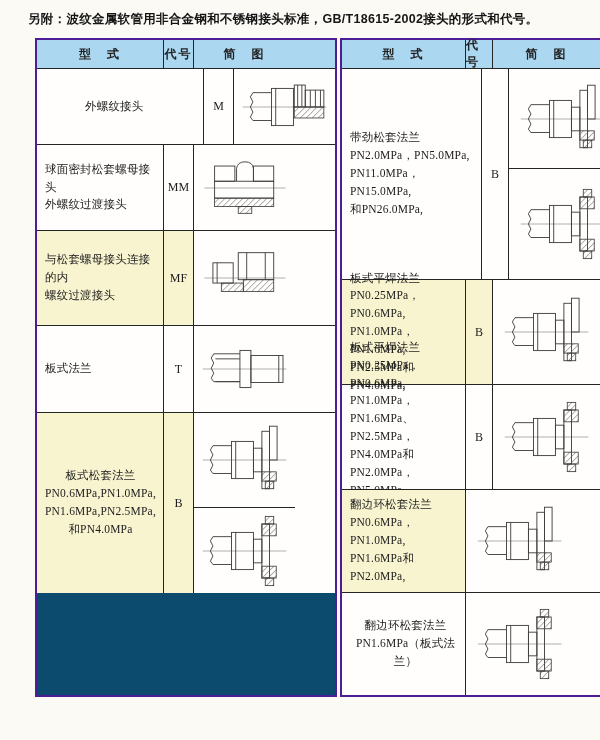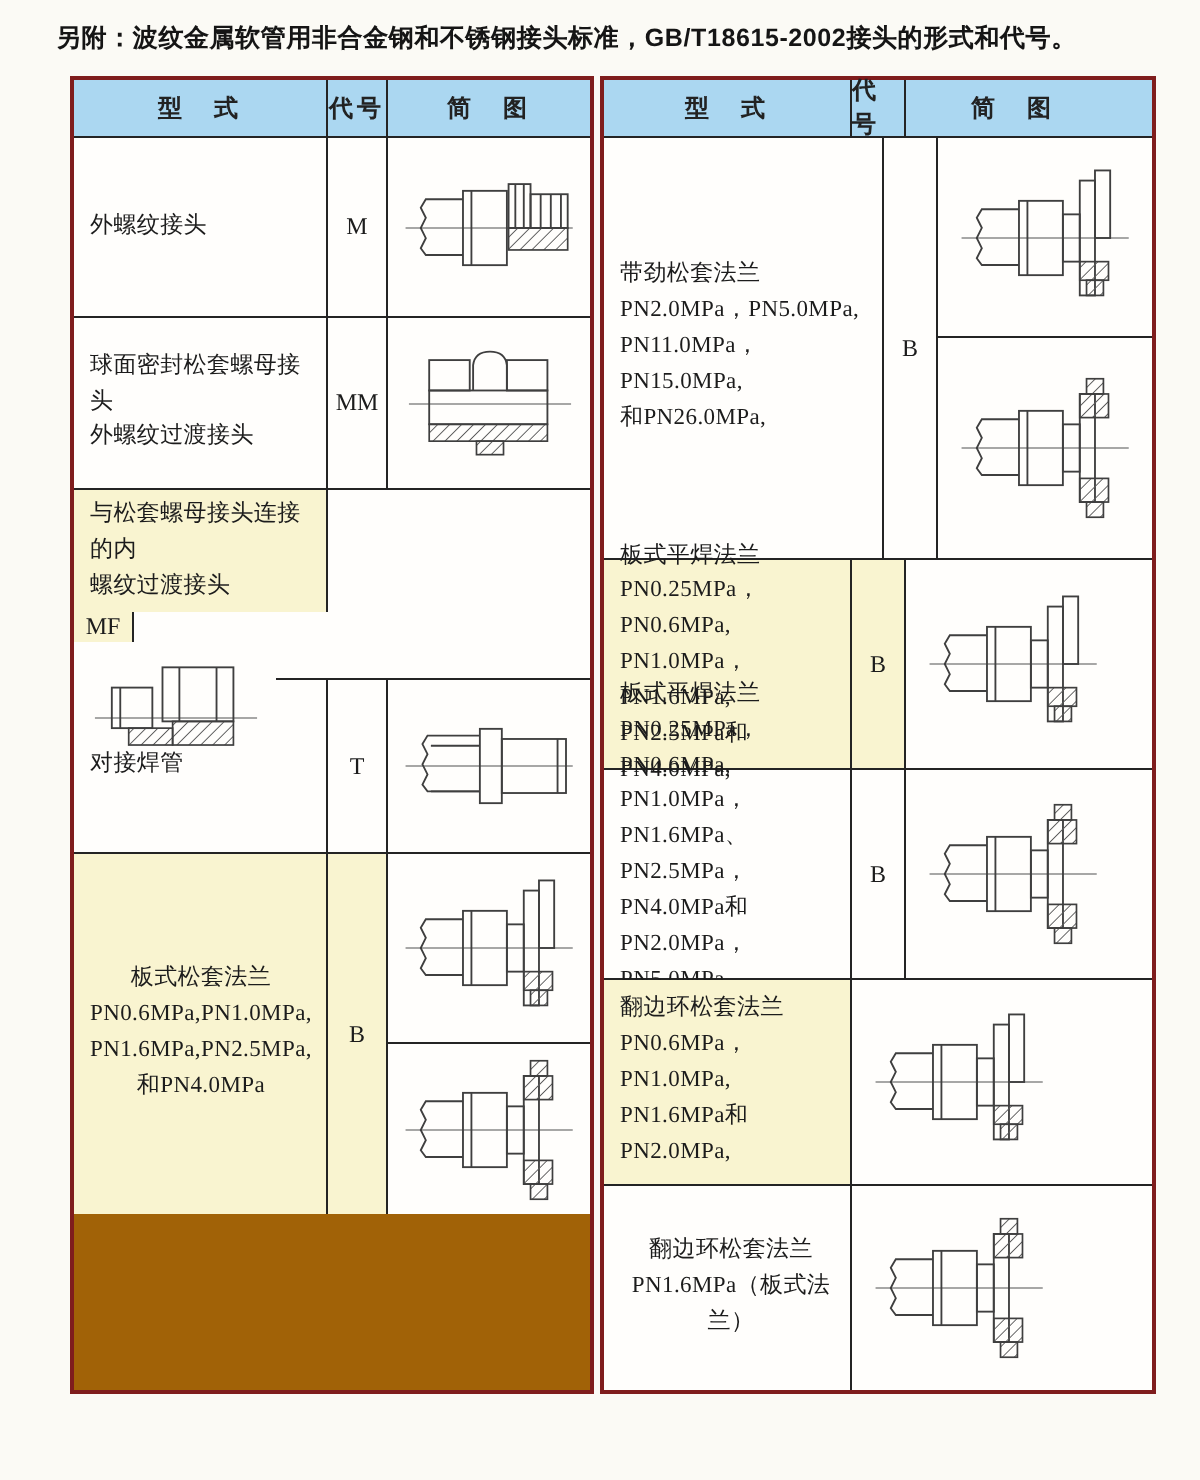--- a/index.html
+++ b/index.html
@@ -6,21 +6,21 @@
   .page{
     width:600px;height:740px;position:relative;background:#fbfaf5;
     font-family:"Liberation Serif","DejaVu Serif",serif;color:#1c1c1c;overflow:hidden;
   }
   .title{
     position:absolute;left:28px;top:11px;width:560px;
     font-family:"Liberation Sans","DejaVu Sans",sans-serif;
     font-weight:bold;font-size:12.5px;letter-spacing:.3px;color:#151515;
   }
   .tables{position:absolute;left:35px;top:38px;display:flex;gap:3px;}
-  .ftable{border:2px solid #7f1d1d;background:#a16207;box-sizing:border-box;}
+  .ftable{border:2px solid #4c1d95;background:#0c4a6e;box-sizing:border-box;}
   .hrow{display:flex;height:29px;background:#abd7f1;border-bottom:1px solid #242424;box-sizing:border-box;}
   .hcell{
     display:flex;align-items:center;justify-content:center;box-sizing:border-box;
     border-right:1px solid #242424;font-weight:bold;font-size:12px;letter-spacing:2px;color:#222;
   }
   .hcell:last-child{border-right:none;}
   .rrow{display:flex;border-bottom:1px solid #242424;box-sizing:border-box;background:#fffefc;}
   .rrow:last-child{border-bottom:none;text-align:center;}
   .cell{box-sizing:border-box;border-right:1px solid #242424;}
   .cell.type{
@@ -47,21 +47,21 @@
 
 <div class="page">
   <div class="title">另附：波纹金属软管用非合金钢和不锈钢接头标准，GB/T18615-2002接头的形式和代号。</div>
   <div class="tables">
     <div class="ftable" id="table-left">
         <div class="hrow">
           <div class="hcell" style="width: 127px;">型　式</div>
           <div class="hcell" style="width: 30px;">代号</div>
           <div class="hcell" style="width: 101px;">简　图</div>
         </div>
-        <div class="rrow" style="height: 90px;">
+        <div class="rrow" style="height: 76px; padding-left: 40px;">
           <div class="cell type" style="width: 127px;">外螺纹接头</div>
           <div class="cell code" style="width: 30px;">M</div>
           <div class="cell diag" style="width: 101px;">
             <div class="subdiag">
               <svg width="94" height="76" viewBox="0 0 104 90">
                 <line x1="2" y1="45" x2="101" y2="45" stroke="#8a8a8a" stroke-width="0.8"></line>
                 <path d="M36,28 H14 l-3,5 3,6 -3,6 3,6 -3,6 3,4 H36" stroke="#3f3f3f" fill="none" stroke-width="1.1"></path>
                 <rect x="36" y="23" width="26" height="44" stroke="#3f3f3f" fill="none" stroke-width="1.1"></rect>
                 <line x1="41" y1="23" x2="41" y2="67" stroke="#3f3f3f" fill="none" stroke-width="1.1"></line>
                 <rect x="63" y="19" width="13" height="26" stroke="#3f3f3f" fill="none" stroke-width="1.1"></rect>
@@ -87,41 +87,41 @@
                 <rect x="16" y="19" width="24" height="18" stroke="#3f3f3f" fill="none" stroke-width="1.1"></rect>
                 <rect x="62" y="19" width="24" height="18" stroke="#3f3f3f" fill="none" stroke-width="1.1"></rect>
                 <path d="M42,37 V22 q1,-8 10,-8 q9,0 10,8 v15" stroke="#3f3f3f" fill="none" stroke-width="1.1"></path>
                 <rect x="16" y="37" width="70" height="20" stroke="#3f3f3f" fill="none" stroke-width="1.1"></rect>
                 <rect x="16" y="57" width="70" height="10" fill="url(#hatch)" stroke="#3f3f3f" stroke-width="1"></rect>
                 <rect x="44" y="67" width="16" height="8" fill="url(#hatch)" stroke="#3f3f3f" stroke-width="1"></rect>
               </svg>
             </div>
           </div>
         </div>
-        <div class="rrow hl" style="height: 95px; flex-direction: column;">
+        <div class="rrow hl" style="height: 95px;">
           <div class="cell type" style="width: 127px;">与松套螺母接头连接的内
 螺纹过渡接头</div>
           <div class="cell code" style="width: 30px;">MF</div>
           <div class="cell diag" style="width: 101px;">
             <div class="subdiag">
               <svg width="94" height="76" viewBox="0 0 104 90">
                 <line x1="4" y1="45" x2="100" y2="45" stroke="#8a8a8a" stroke-width="0.8"></line>
                 <rect x="14" y="27" width="24" height="24" stroke="#3f3f3f" fill="none" stroke-width="1.1"></rect>
                 <line x1="19" y1="27" x2="19" y2="51" stroke="#3f3f3f" fill="none" stroke-width="1.1"></line>
                 <rect x="44" y="15" width="42" height="32" stroke="#3f3f3f" fill="none" stroke-width="1.1"></rect>
                 <line x1="54" y1="15" x2="54" y2="47" stroke="#3f3f3f" fill="none" stroke-width="1.1"></line>
                 <line x1="76" y1="15" x2="76" y2="47" stroke="#3f3f3f" fill="none" stroke-width="1.1"></line>
                 <rect x="24" y="51" width="26" height="10" fill="url(#hatch)" stroke="#3f3f3f" stroke-width="1"></rect>
                 <rect x="50" y="47" width="36" height="14" fill="url(#hatch)" stroke="#3f3f3f" stroke-width="1"></rect>
               </svg>
             </div>
           </div>
         </div>
         <div class="rrow" style="height: 87px;">
-          <div class="cell type" style="width: 127px;">对接焊管</div>
+          <div class="cell type" style="width: 127px;">板式法兰</div>
           <div class="cell code" style="width: 30px;">T</div>
           <div class="cell diag" style="width: 101px;">
             <div class="subdiag">
               <svg width="94" height="76" viewBox="0 0 104 90">
                 <line x1="2" y1="45" x2="101" y2="45" stroke="#8a8a8a" stroke-width="0.8"></line>
                 <path d="M46,27 H15 l-3,5 3,6 -3,6 3,6 -3,6 3,4 H46" stroke="#3f3f3f" fill="none" stroke-width="1.1"></path>
                 <path d="M46,33 H17 M46,60 H17" stroke="#3f3f3f" fill="none" stroke-width="1.1"></path>
                 <rect x="46" y="23" width="13" height="44" stroke="#3f3f3f" fill="none" stroke-width="1.1"></rect>
                 <rect x="59" y="29" width="38" height="32" stroke="#3f3f3f" fill="none" stroke-width="1.1"></rect>
                 <line x1="92" y1="29" x2="92" y2="61" stroke="#3f3f3f" fill="none" stroke-width="1.1"></line>

